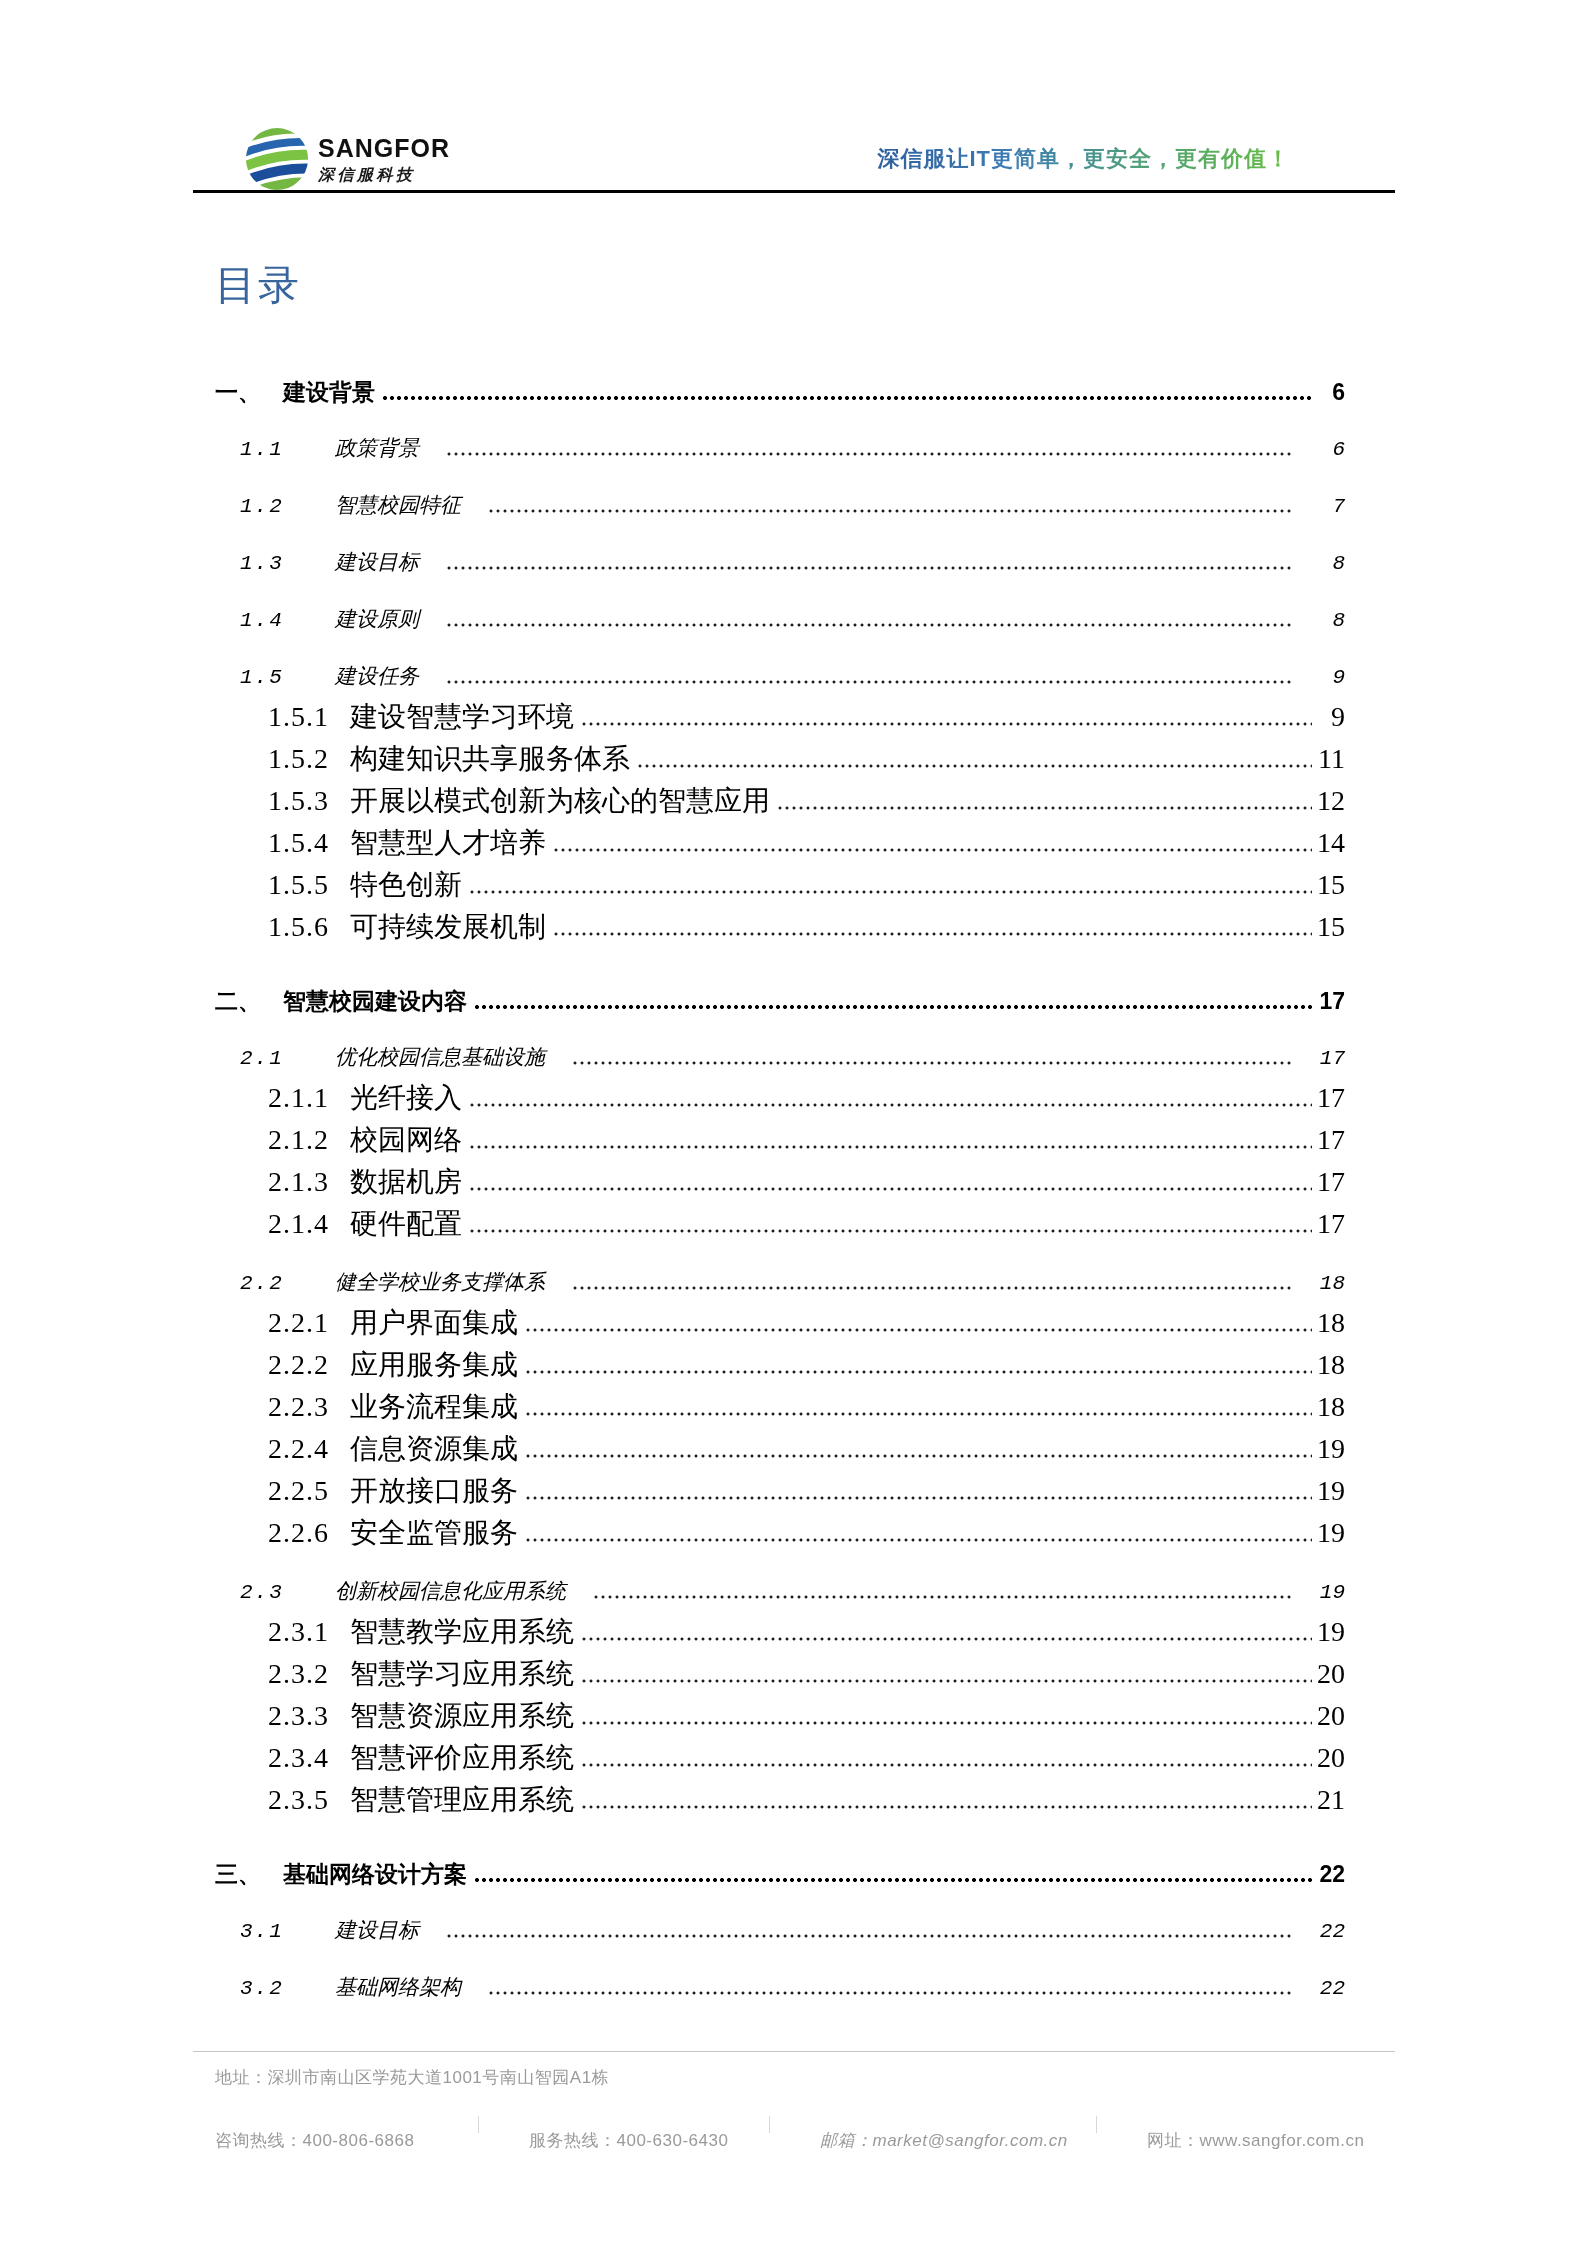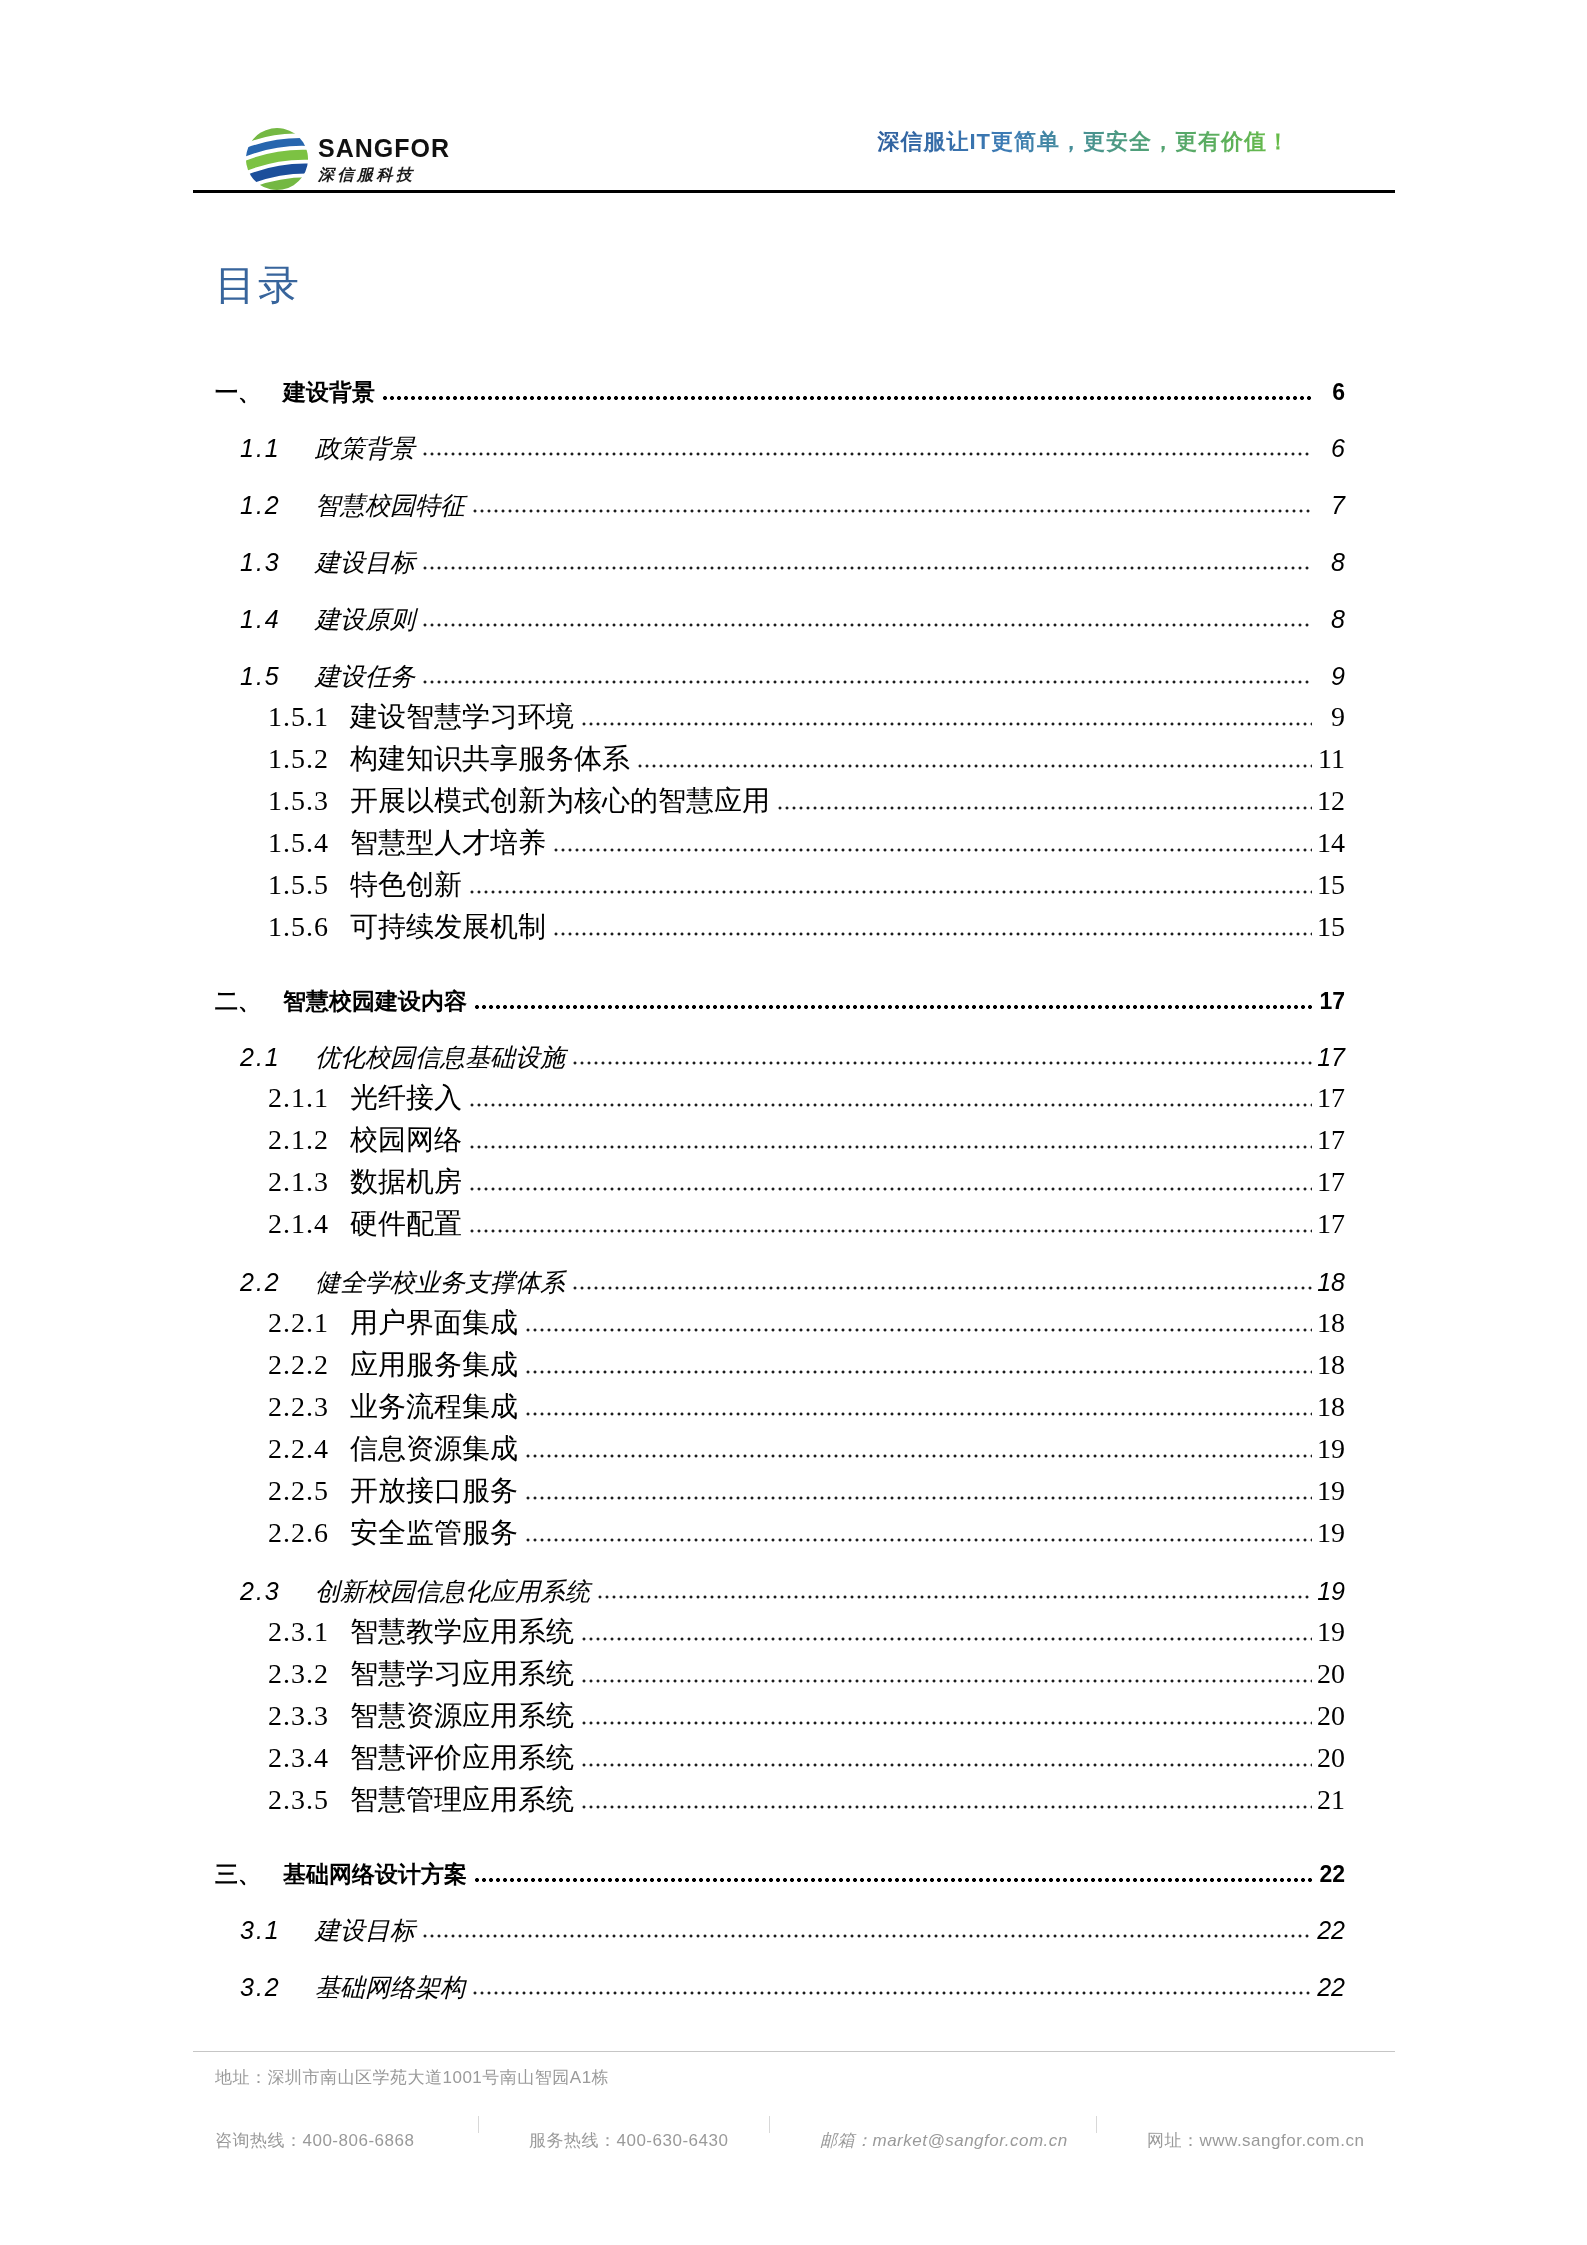--- a/index.html
+++ b/index.html
@@ -8,21 +8,21 @@
     background:#ffffff; overflow:hidden;
     font-family:"Liberation Sans","DejaVu Sans",sans-serif;
   }
 
   
   .logo-globe { position:absolute; left:244px; top:126px; width:66px; height:66px; }
   .logo-text  { position:absolute; left:318px; top:136px; }
   .logo-word  { font-size:25px; font-weight:700; color:#111; letter-spacing:1px; line-height:1; }
   .logo-sub   { font-size:16px; font-weight:700; color:#1a1a1a; letter-spacing:3.5px; line-height:1; margin-top:6px;font-style:italic; }
   .slogan {
-    position:absolute; right:297px; top:127px; font-size:22px; font-weight:700;
+    position:absolute; right:297px; top:144px; font-size:22px; font-weight:700;
     background:linear-gradient(90deg,#30609e 0%,#3d7cb5 32%,#4f9e7c 62%,#68bd44 100%);
     -webkit-background-clip:text; background-clip:text; color:transparent;
     letter-spacing:1px; white-space:nowrap;
   }
   .header-rule { position:absolute; left:193px; top:190px; width:1202px; height:3px; background:#000; }
 
   
   .doc-title {
     position:absolute; left:215px; top:258px; font-size:41px; font-weight:400;
     color:#38659c; font-family:"Liberation Serif","DejaVu Serif",serif; letter-spacing:2px;
@@ -30,22 +30,22 @@
 
   
   .toc { position:absolute; left:215px; top:340px; width:1130px; }
   .toc-row {
     display:flex; align-items:flex-end; height:42px; box-sizing:border-box;
     padding-bottom:8px; color:#000; cursor:pointer;
   }
   .toc-row > span { line-height:1.05; white-space:nowrap; }
   .toc-row.lvl1 { margin-top:30px; font-weight:700; font-size:23px;
                   font-family:"Liberation Sans","DejaVu Sans",sans-serif; }
-  .toc-row.lvl2 { margin-top:15px; font-style:italic; font-size:25px;
-                  font-family:Liberation Sans, sans-serif; }
+  .toc-row.lvl2 { margin-top:15px; font-style:italic; font-size:21px;
+                  font-family:Liberation Mono, monospace;gap:20px; }
   .toc-row.lvl3 { font-size:28px; font-family:"Liberation Serif","DejaVu Serif",serif; }
   .lvl1 .num { width:68px; flex:none; }
   .lvl2 { padding-left:25px; }
   .lvl2 .num { width:75px; flex:none; letter-spacing:2px; }
   .lvl3 { padding-left:53px; }
   .lvl3 .num { width:82px; flex:none; letter-spacing:1px; }
   .dots {
     flex:1; height:8px; margin:0 5px 3px 7px;
     background-repeat:repeat-x; background-position:left bottom;
     background-image:radial-gradient(circle at 3px 4px,#1c1c1c 1.35px,transparent 1.7px);

